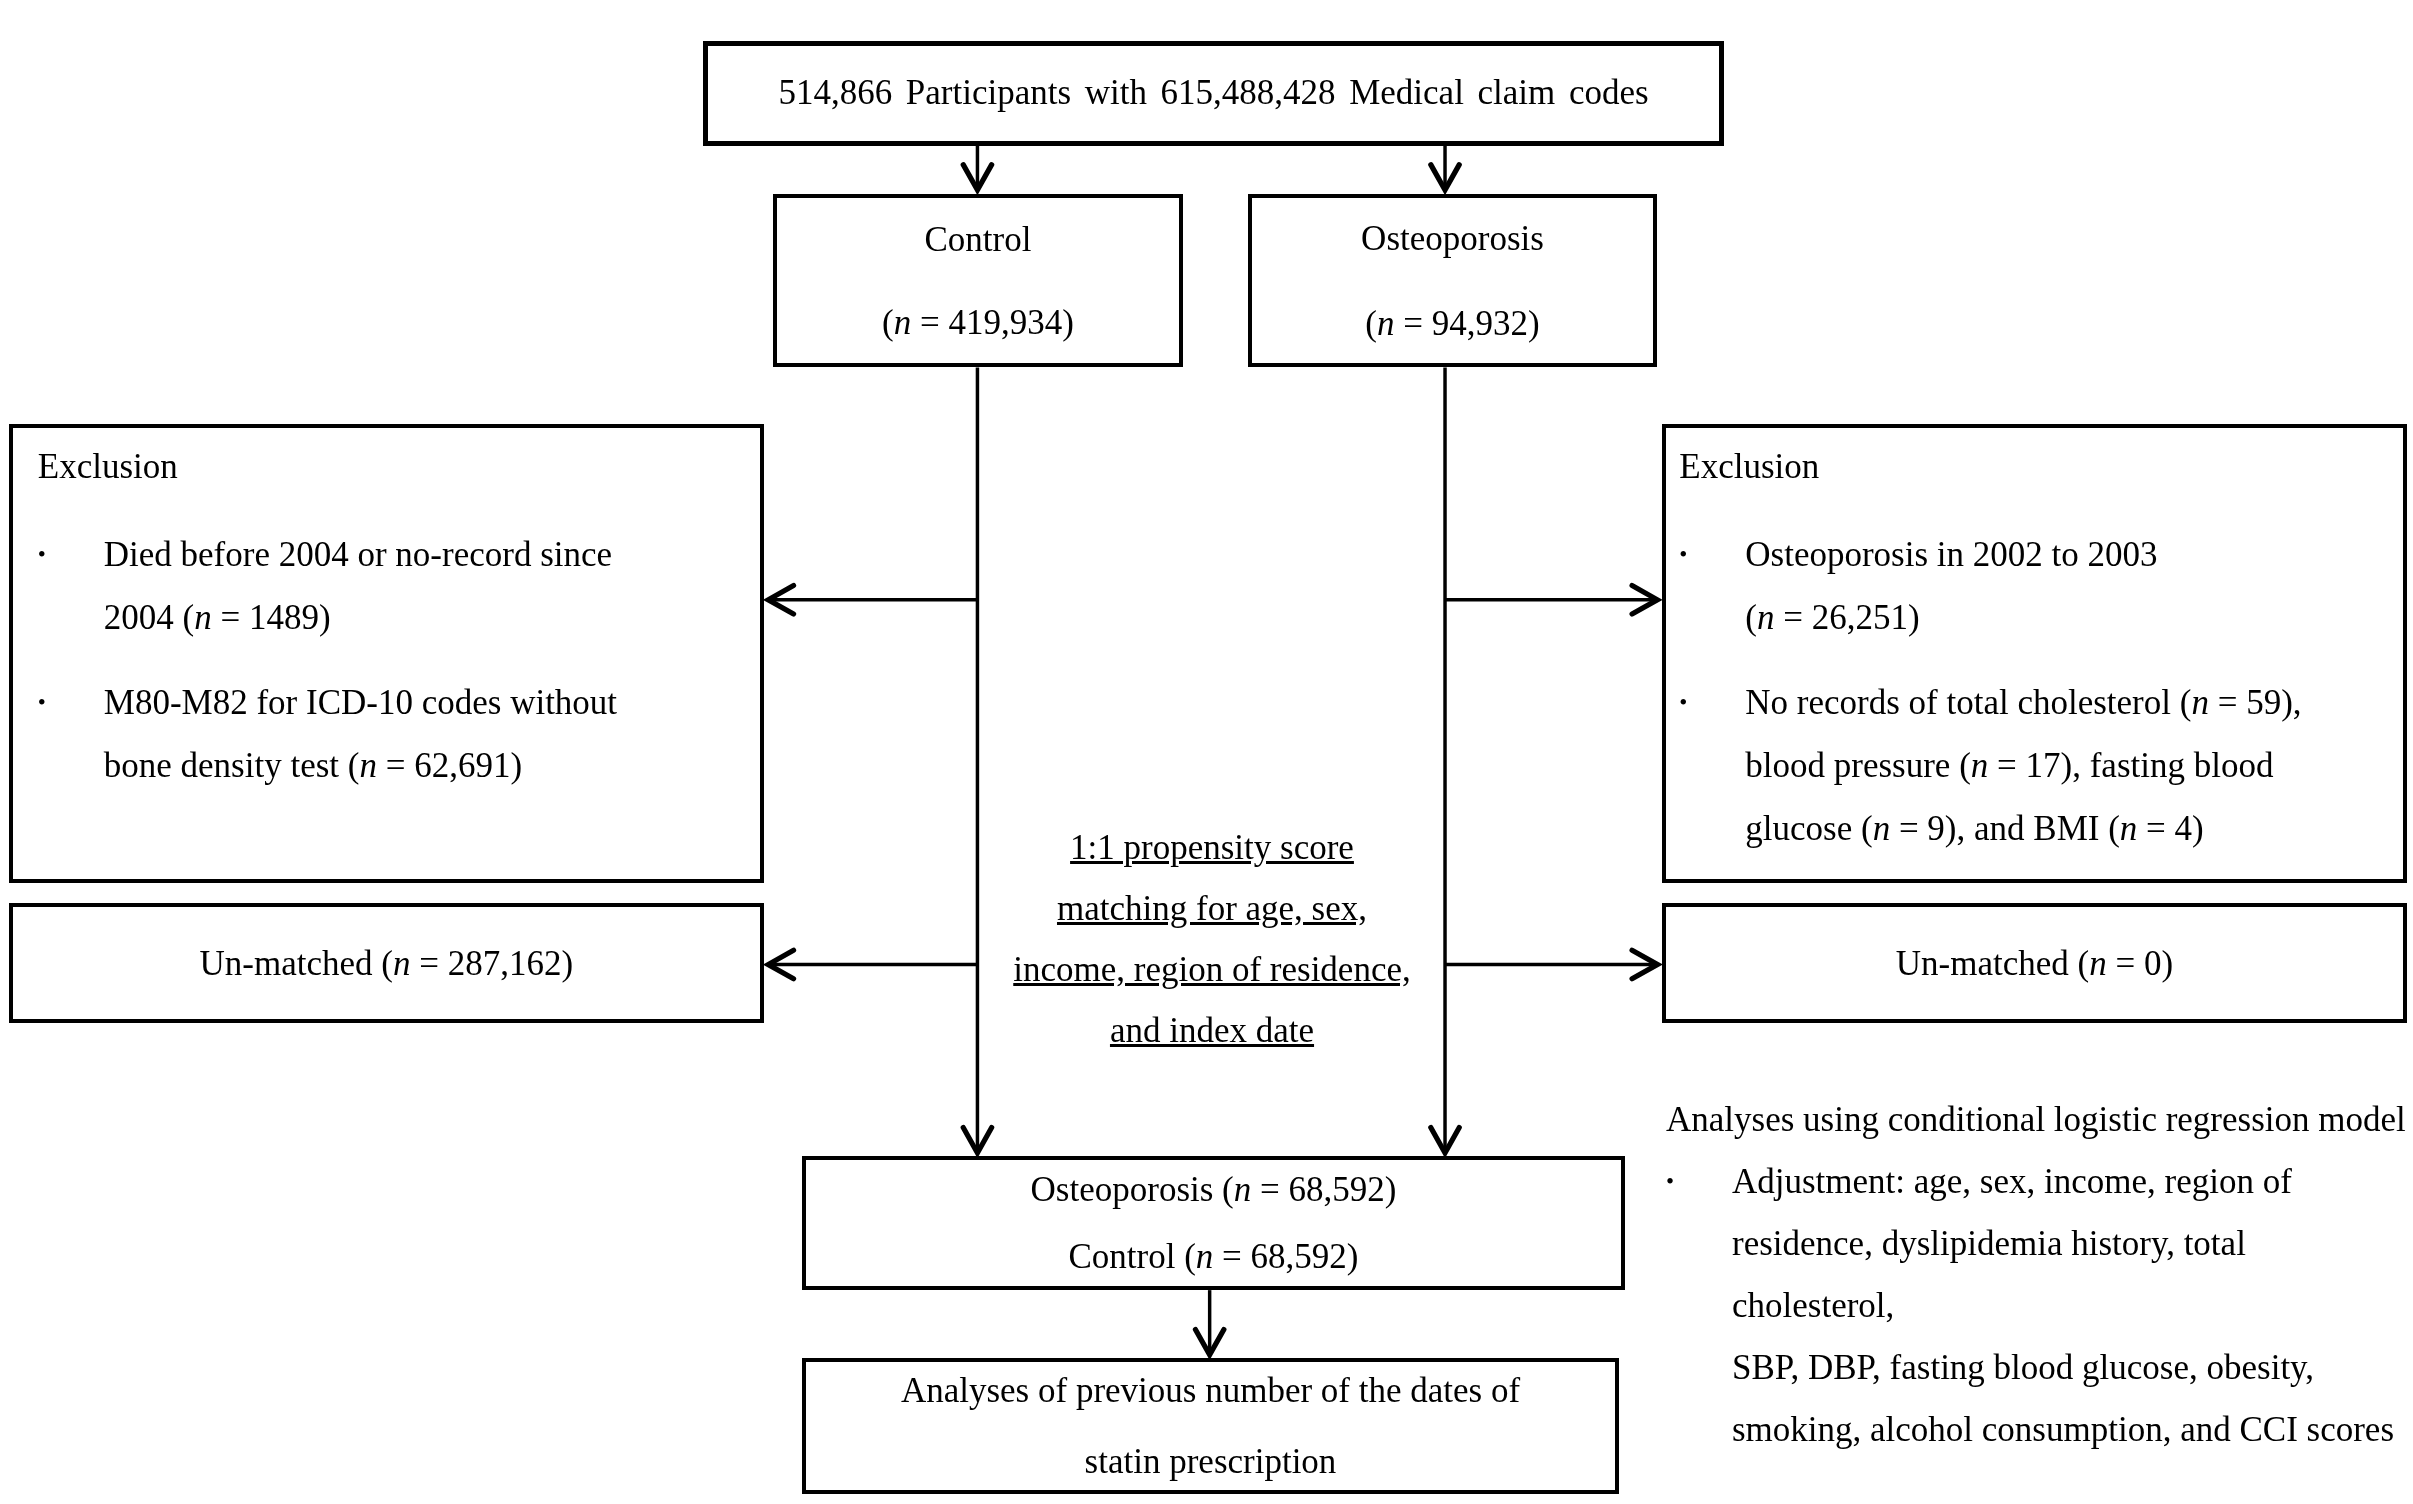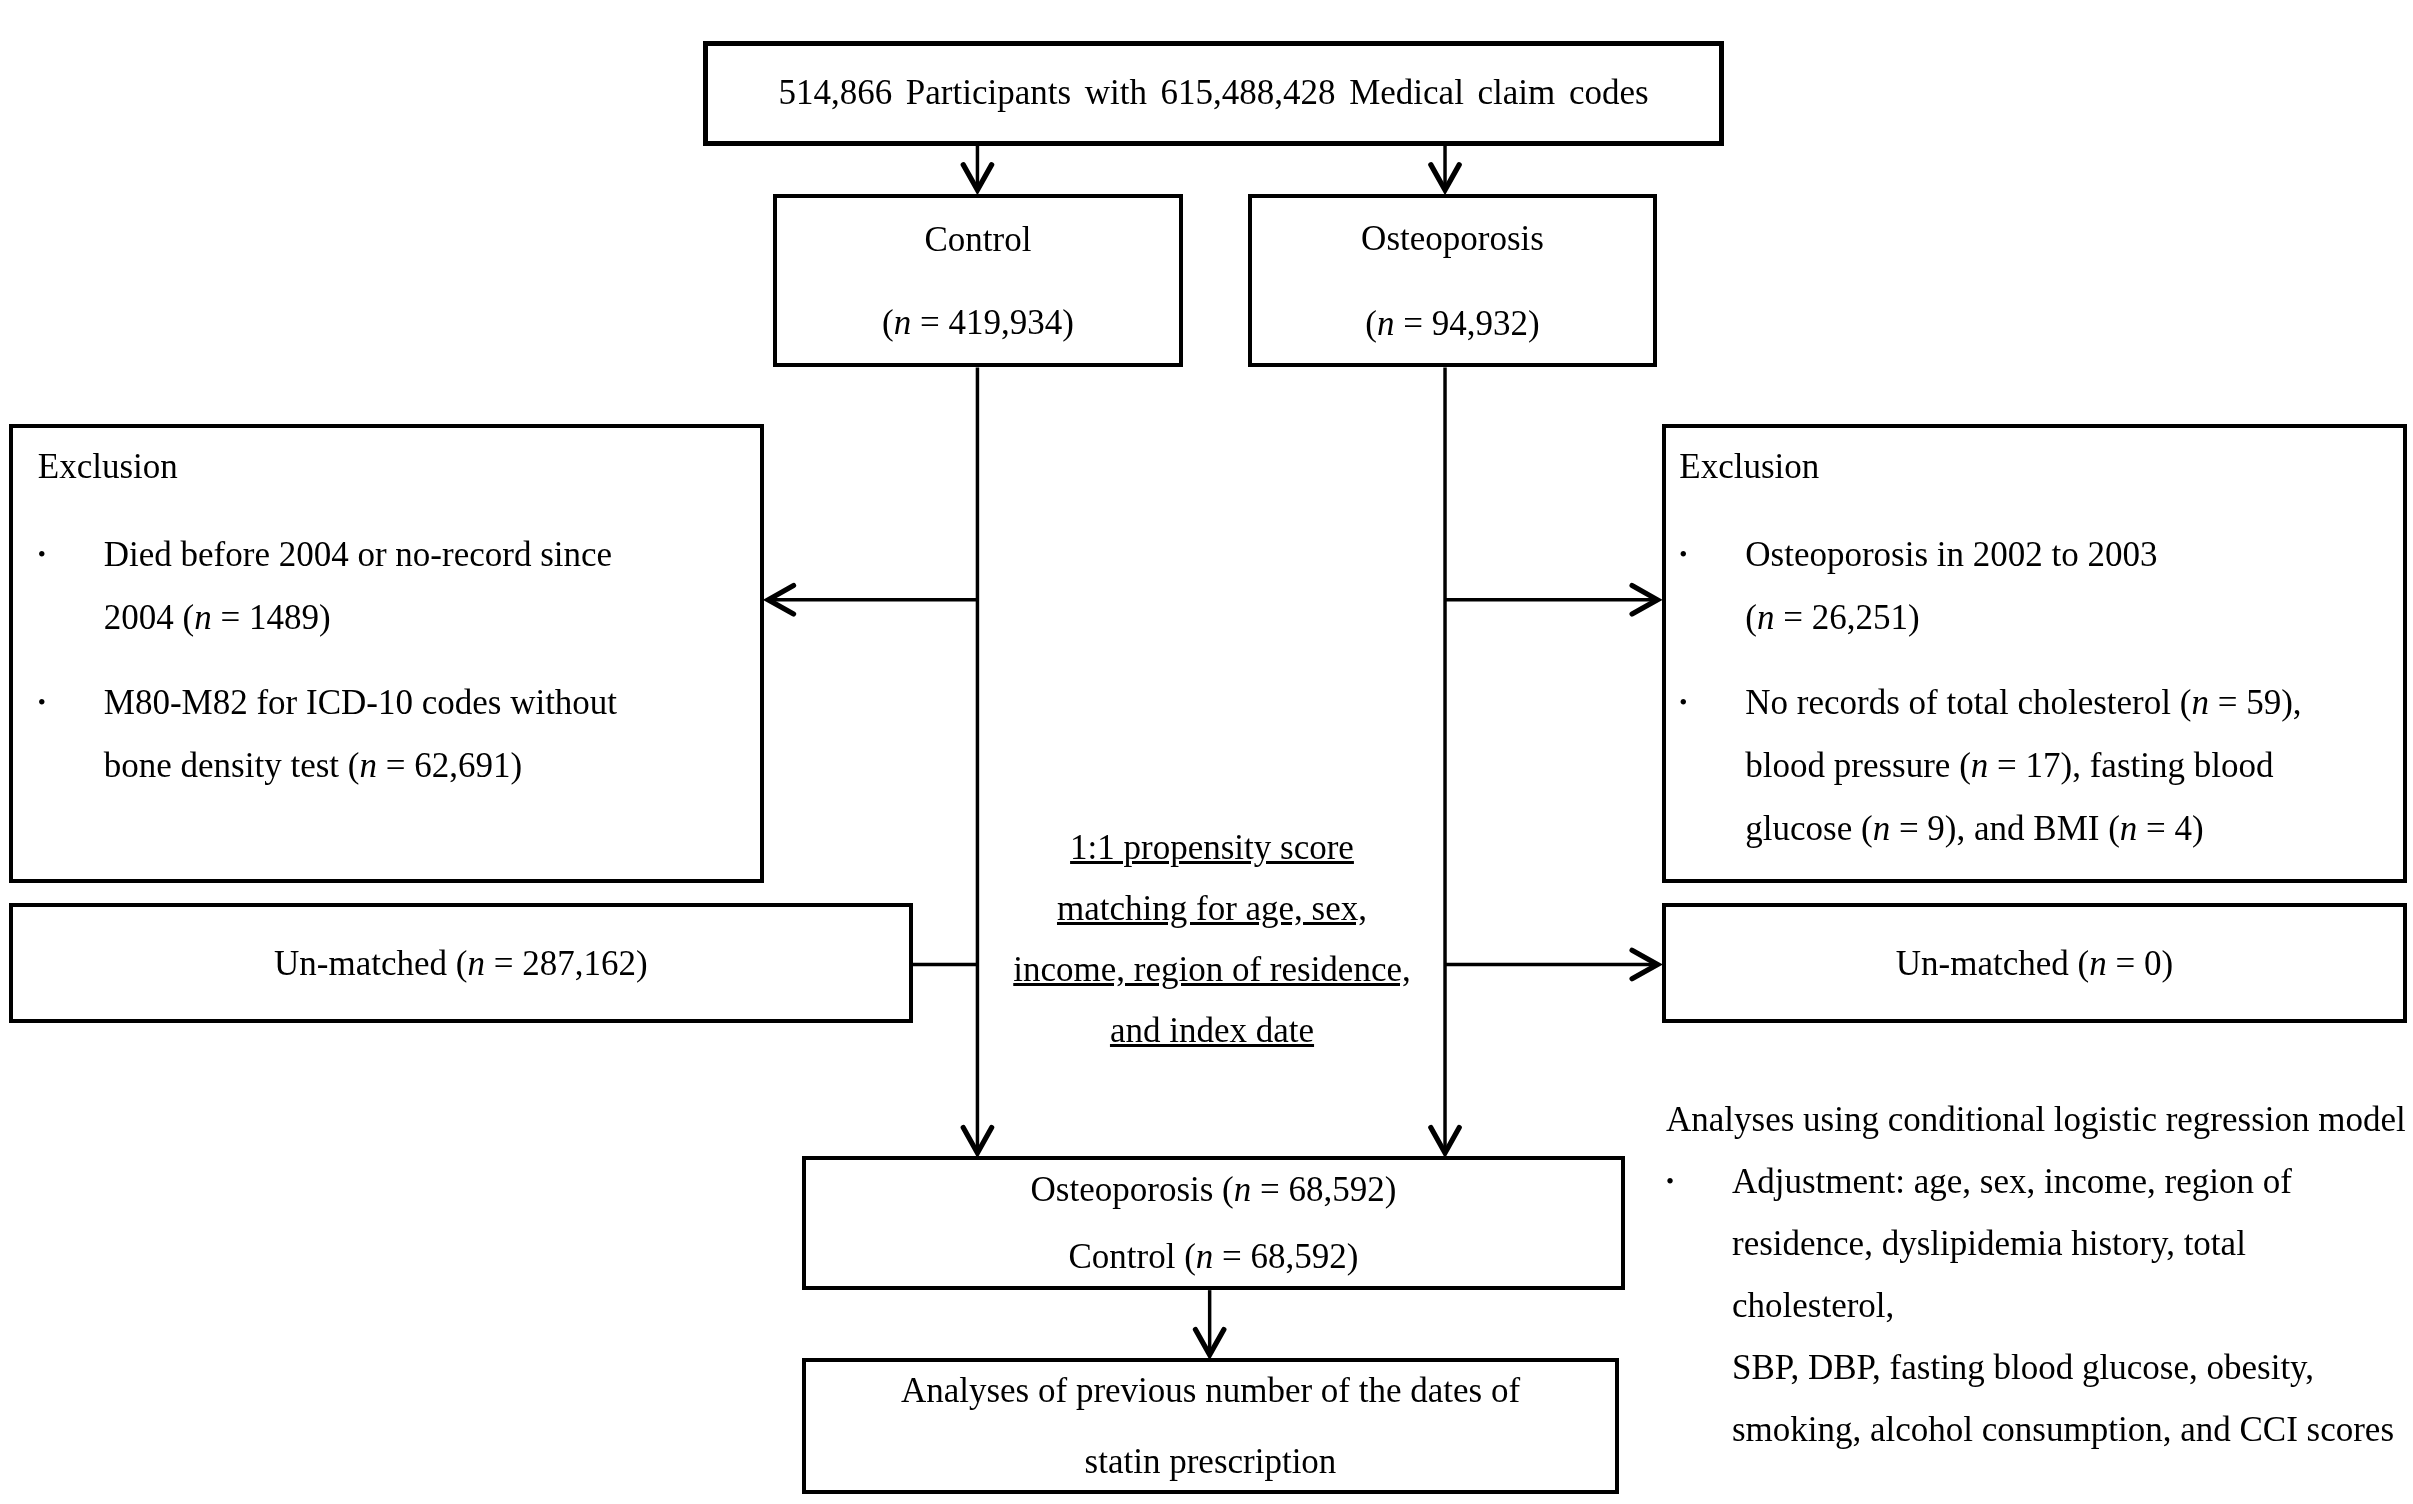--- a/index.html
+++ b/index.html
@@ -55,21 +55,21 @@
   .bullet-row { display: flex; align-items: flex-start; }
   .bullet-row.first  { margin-top: 25px; }
   .bullet-row.second { margin-top: 22px; }
   .bullet-marker {
     flex: 0 0 66px;
     line-height: 63px;
     font-size: 23px;
   }
   .bullet-text { line-height: 63px; }
 
-  #left-unmatched  { left: 8.8px;   top: 903px; width: 904px; height: 120px; }
+  #left-unmatched  { left: 8.8px;   top: 903px; width: 755px; height: 120px; }
   #right-unmatched { left: 1662px; top: 903px; width: 745px; height: 120px; }
   .unmatched-line { line-height: 57px; }
 
   #matched-box { left: 802px; top: 1156px; width: 823px; height: 134px; gap: 10px; }
   .matched-line { line-height: 57px; }
 
   #analysis-box { left: 802px; top: 1358px; width: 817px; height: 136px; }
   .analysis-text { line-height: 71px; text-align: center; }
 
   

